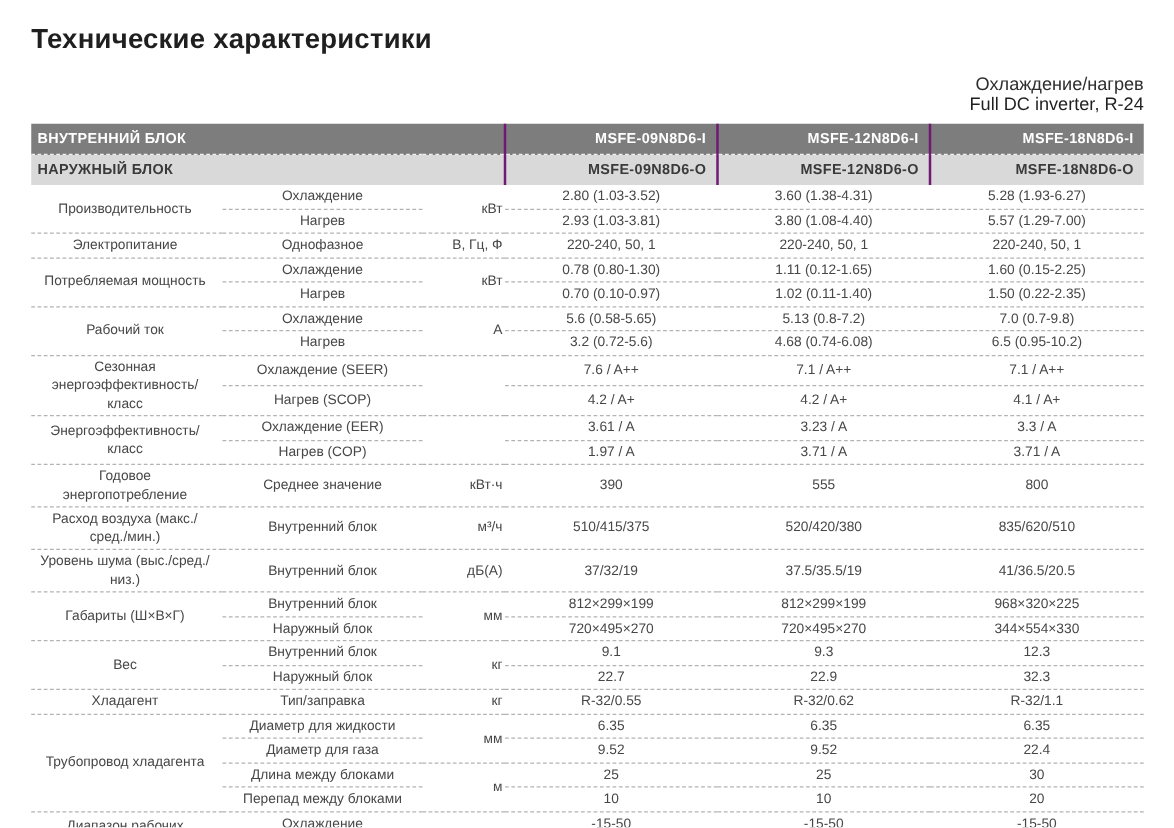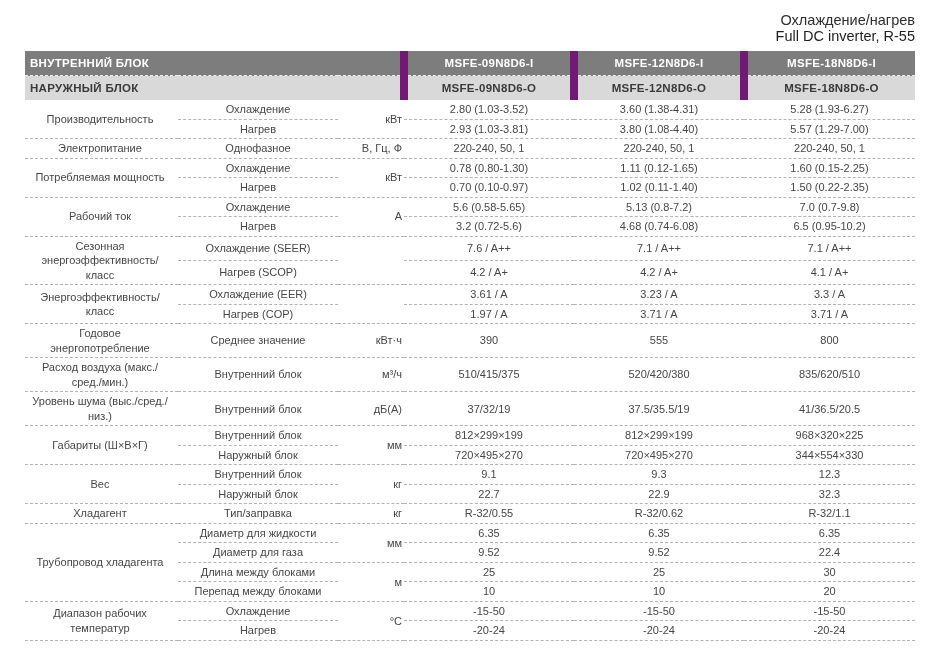--- a/index.html
+++ b/index.html
@@ -26,40 +26,41 @@
   
   th { font-weight: 700; padding: 6px 8px; vertical-align: middle; }
   .th-dark {
     background: #7d7d7d; color: #ffffff; font-size: 11.5px;
     border-bottom: 1px dashed #eeeeee; letter-spacing: 0.3px;
   }
   .th-light {
     background: #d9d9d9; color: #3a3a3a; font-size: 11.5px; letter-spacing: 0.3px;
   }
   .th-left  { text-align: left; padding-left: 5px; }
-  .th-model { text-align: center; border-left: 8px solid #701a75; }
+  .th-model { text-align: right; border-left: 2px solid #701a75; }
   
   tbody td {
     font-size: 11px; color: #474747; vertical-align: middle;
     border-bottom: 1px dashed #b3b3b3; padding: 2px 8px; line-height: 1.32;
     height: 18px;
   }
   td.col-label { text-align: center; padding-left: 5px; }
   td.col-sub   { text-align: center; }
   td.col-unit  { text-align: right; padding: 2px 2px; }
   td.col-val   { text-align: center; }
 </style>
 </head>
 <body>
 
 <div class="page">
+  <h1 class="page-title">Технические характеристики</h1>
 
   <div class="sub-row">
     <div class="sub-left">Охлаждение/нагрев</div>
-    <div class="sub-right">Full DC inverter, R-55</div>
+    <div class="sub-right">Full DC inverter, R-24</div>
   </div>
 
   <table class="spec">
     <colgroup>
       <col style="width:153px">
       <col style="width:160px">
       <col style="width:66px">
       <col style="width:170px">
       <col style="width:170px">
       <col style="width:171px">

